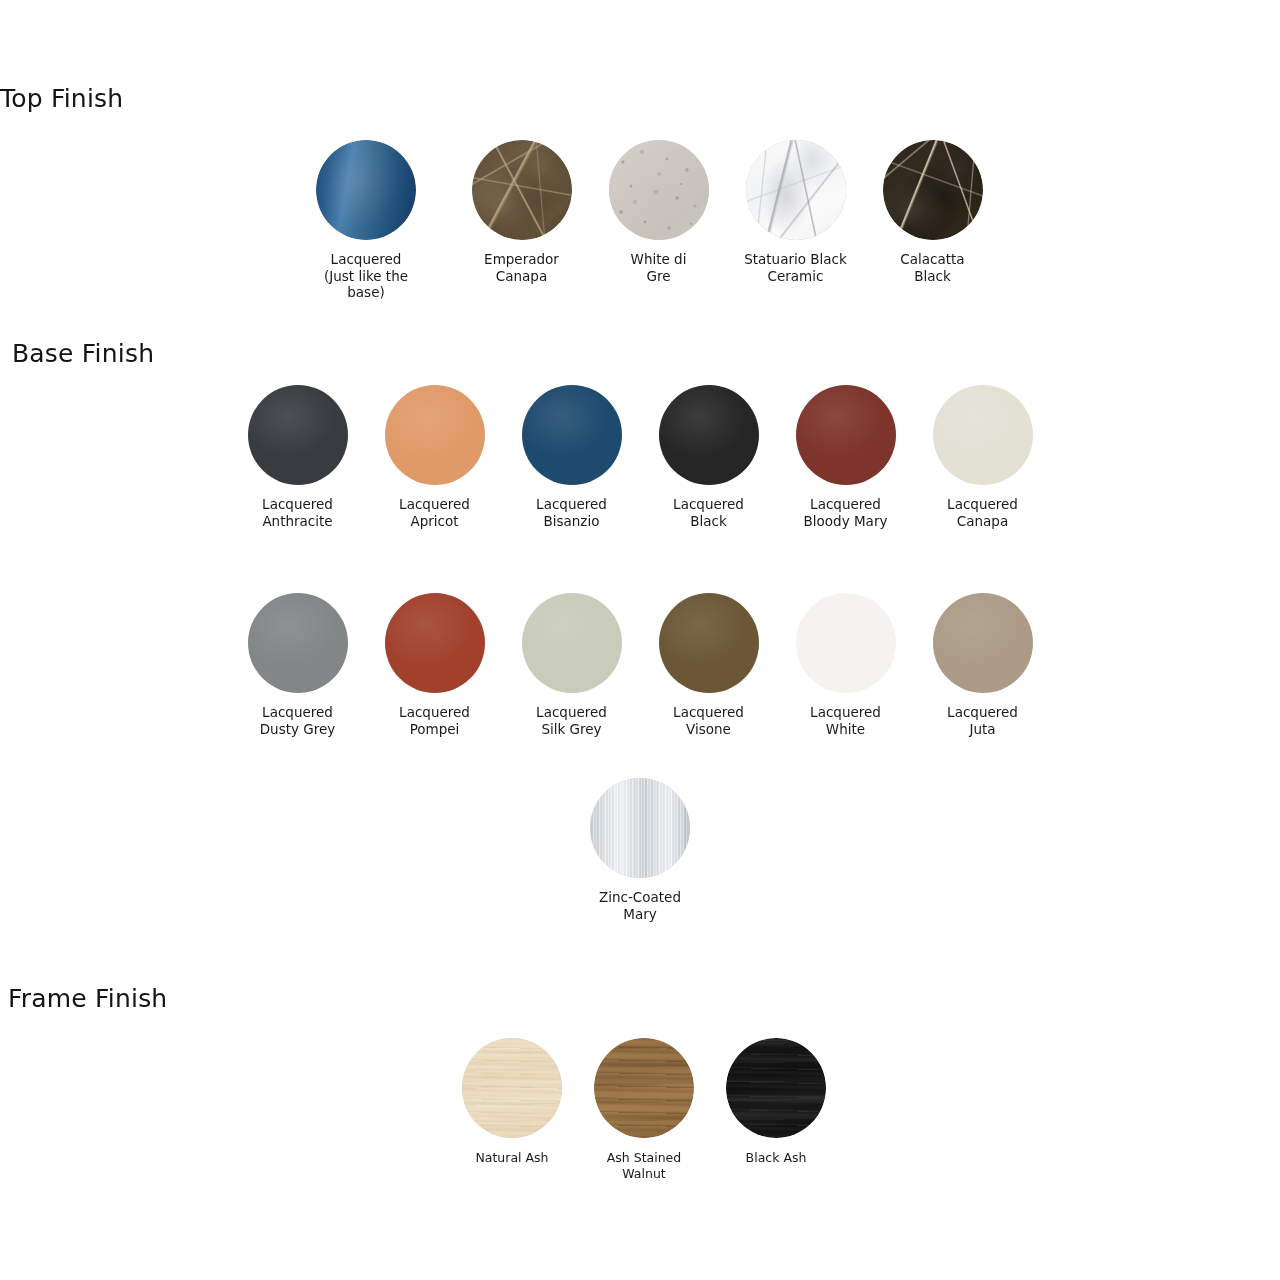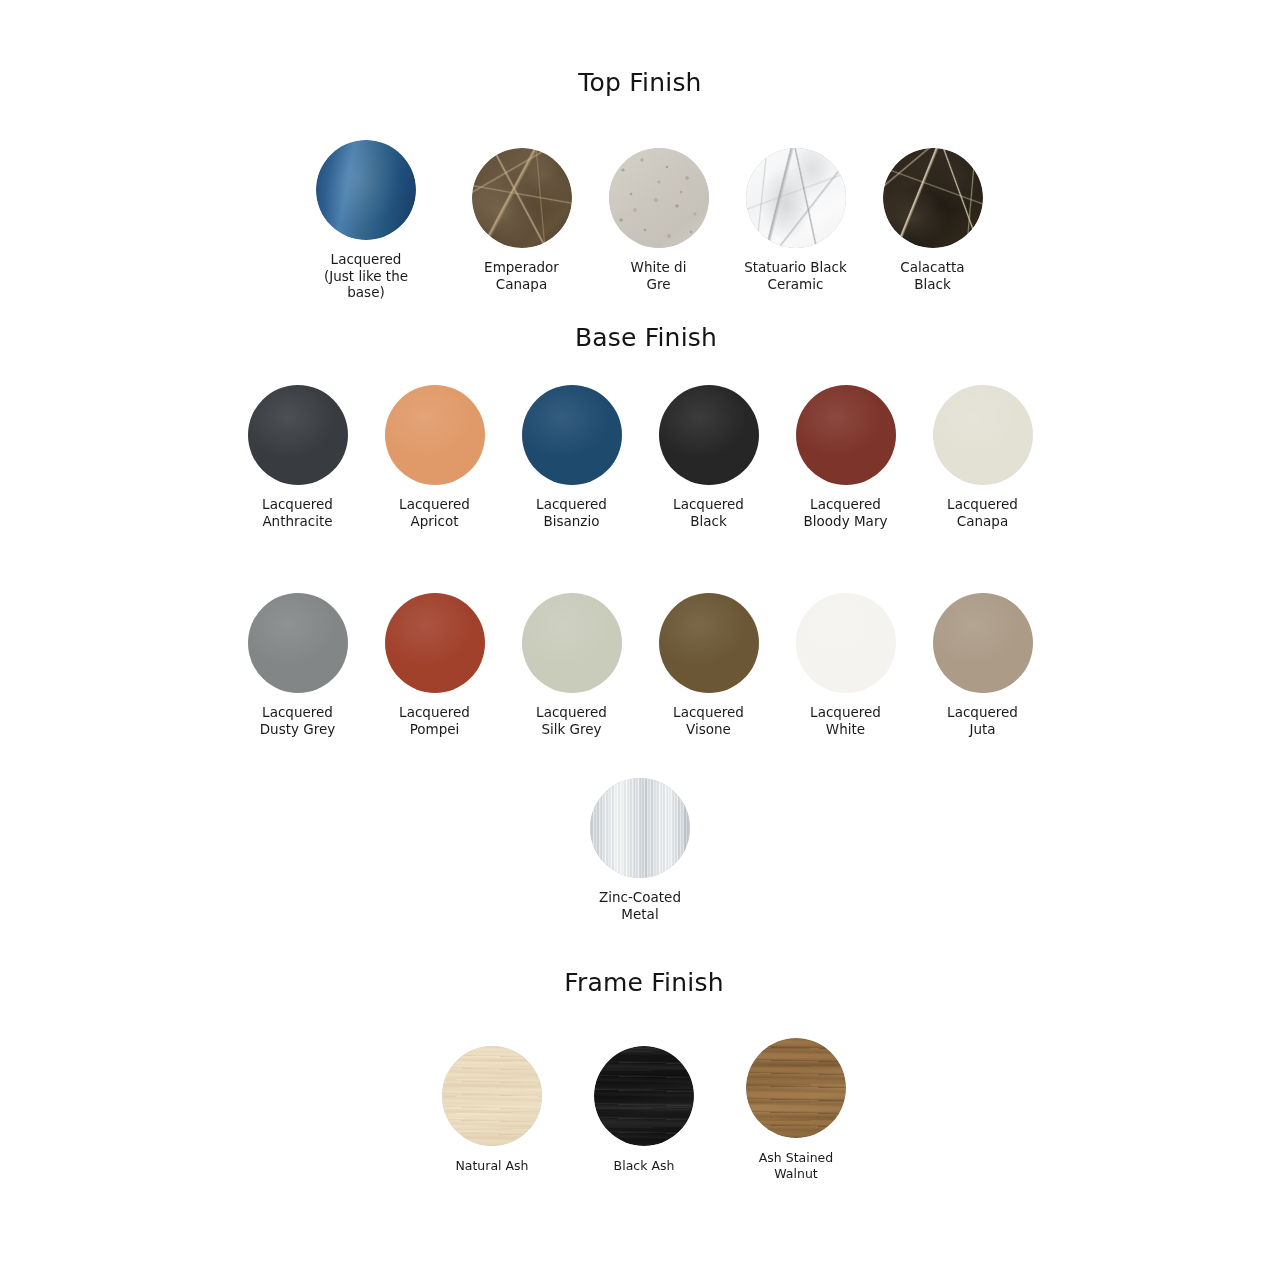--- a/index.html
+++ b/index.html
@@ -16,42 +16,42 @@
     overflow: hidden;
   }
 
   .page {
     position: relative;
     width: 1280px;
     height: 1280px;
   }
 
   .section-title {
-    text-align: center;
     font-weight: 400;
     color: #141414;
     letter-spacing: 0.2px;
     line-height: 1;
+    margin-top: 16px;
   }
   .section-title.top      { position: absolute; left: 0; right: 0; top: 70px;  font-size: 25px; }
   .section-title.base     { position: absolute; left: 0; right: 0; top: 325px; font-size: 25px; padding-left: 12px; }
   .section-title.frame    { position: absolute; left: 0; right: 0; top: 970px; font-size: 25px; padding-left: 8px; }
 
   
   .row {
     position: absolute;
     display: flex;
     justify-content: center;
-    align-items: center;
+    align-items: flex-start;
   }
   .row.top-row   { left: 208px; right: 208px; top: 140px; gap: 37px; }
   .row.base-row1 { left: 208px; right: 208px; top: 385px; gap: 37px; }
   .row.base-row2 { left: 208px; right: 208px; top: 593px; gap: 37px; }
   .row.zinc-row  { left: 0;     right: 0;     top: 778px; }
-  .row.frame-row { left: 0;     right: 0;     top: 1038px; gap: 52px; margin-left: 8px; }
+  .row.frame-row { left: 0;     right: 0;     top: 1038px; gap: 32px; margin-left: 8px; }
 
   .swatch-cell {
     width: 100px;
     display: flex;
     flex-direction: column;
     align-items: center;
   }
   .swatch-cell.wide { width: 137px; }
   .swatch-cell.frame-cell { width: 100px; }
 
@@ -389,45 +389,45 @@
     </div>
 
   </div>
 
   <div class="row zinc-row">
     <div class="swatch-cell">
       <div class="dot">
         <div class="tex tex-zinc"></div>
       </div>
       <div class="caption">Zinc-Coated
-Metal</div>
+Mary</div>
     </div>
   </div>
 
   <div class="section-title frame">Frame Finish</div>
 
   <div class="row frame-row">
 
     <div class="swatch-cell frame-cell">
       <div class="dot">
         <div class="tex tex-natural-ash"></div>
       </div>
       <div class="caption">Natural Ash</div>
-    </div>
-
-    <div class="swatch-cell frame-cell">
-      <div class="dot">
-        <div class="tex tex-black-ash"></div>
-      </div>
-      <div class="caption">Black Ash</div>
     </div>
 
     <div class="swatch-cell frame-cell">
       <div class="dot">
         <div class="tex tex-ash-walnut"></div>
       </div>
       <div class="caption">Ash Stained
 Walnut</div>
     </div>
 
+    <div class="swatch-cell frame-cell">
+      <div class="dot">
+        <div class="tex tex-black-ash"></div>
+      </div>
+      <div class="caption">Black Ash</div>
+    </div>
+
   </div>
 
 </div>
 
 </body></html>

